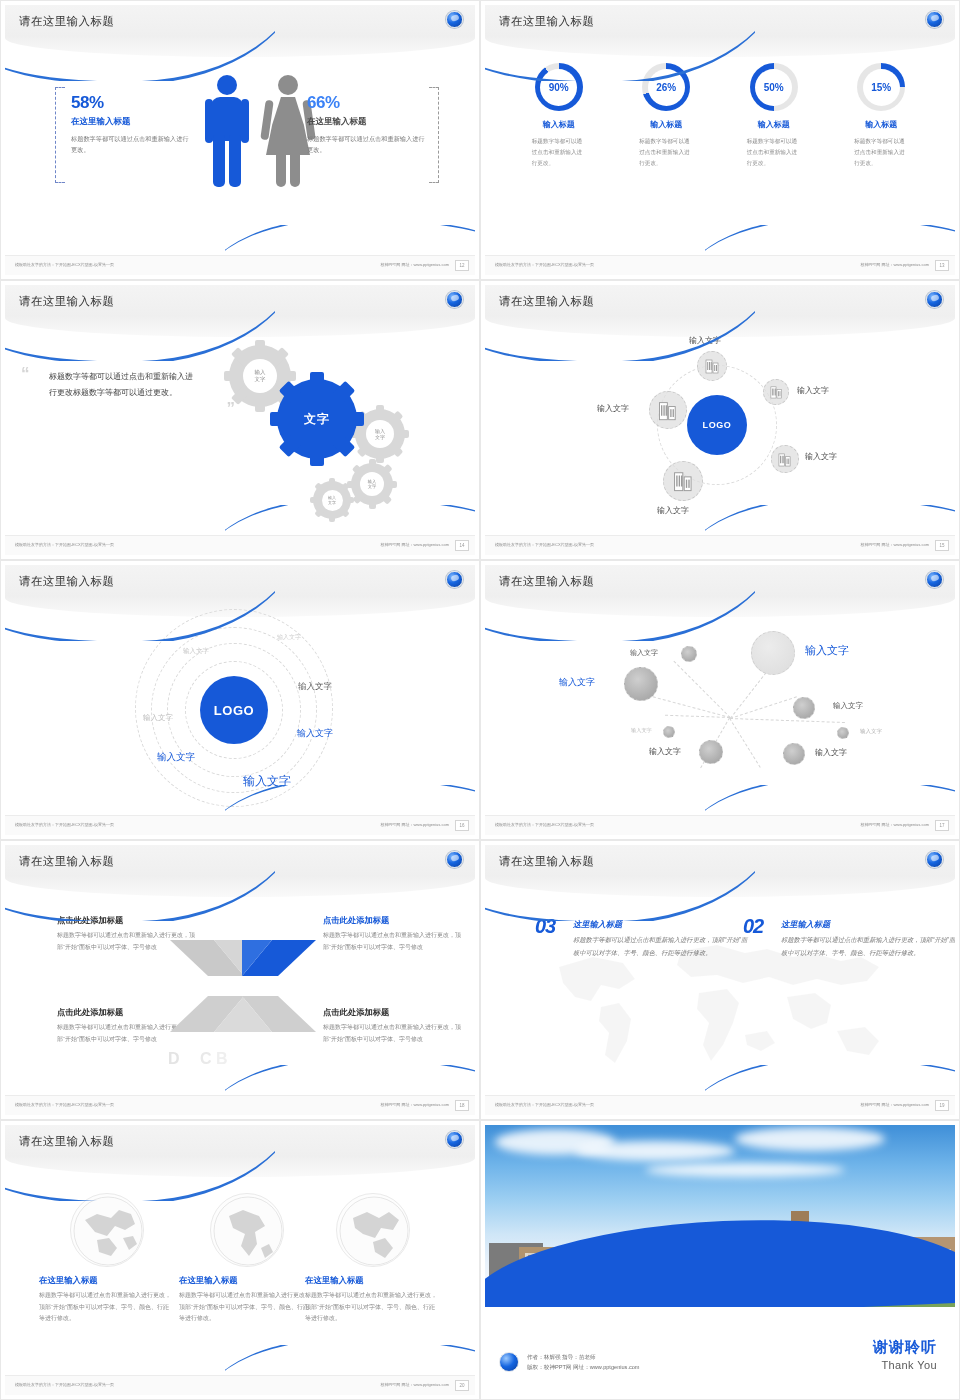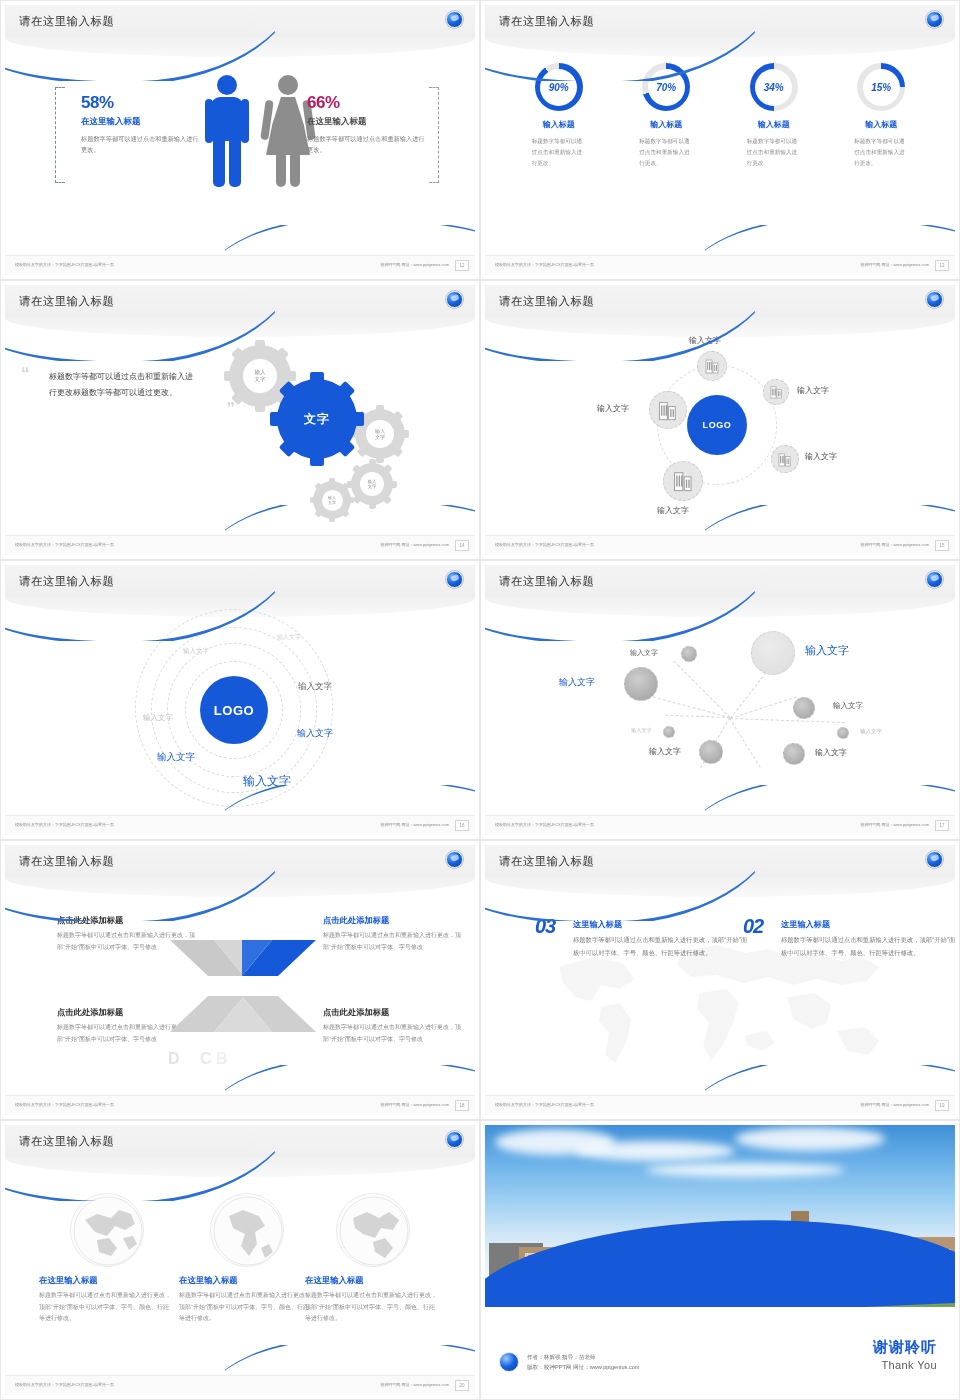--- a/index.html
+++ b/index.html
@@ -34,24 +34,24 @@
       border-radius:50% 50% 0 0/100% 40% 0 0; transform:rotate(1deg); }
 
   .body { position:absolute; left:0; top:48px; width:470px; height:200px; }
 
   
   .s1-wrap { position:absolute; left:40px; top:18px; width:400px; height:150px; }
   .brk { position:absolute; top:16px; width:10px; height:96px; border:1px dashed #6f86c8; border-left:none; }
   .brk.l { left:10px; border:1px dashed #6f86c8; border-right:none; }
   .brk.r { right:6px; border:1px dashed #9a9a9a; border-left:none; }
   .s1col { position:absolute; top:22px; width:120px; }
-  .s1col.left { left:36px; text-align:left; }
+  .s1col.left { left:26px; text-align:left; }
   .s1col.right { right:18px; text-align:left; }
   .pct { font-size:17px; font-weight:bold; letter-spacing:-.5px; }
-  .pct.b { color:#1659d8; } .pct.g { color:#be185d; }
+  .pct.b { color:#1659d8; } .pct.g { color:#3b82f6; }
   .s1h { font-size:8.5px; font-weight:bold; margin-top:3px; }
   .s1h.b { color:#1659d8; } .s1h.g { color:#4a4a4a; }
   .s1p { font-size:6.2px; color:#777; line-height:1.85; margin-top:5px; }
   .fig { position:absolute; top:4px; }
   .male { left:160px; width:44px; height:112px; }
   .male .head { position:absolute; left:12px; top:0; width:20px; height:20px; border-radius:50%; background:#1659d8; }
   .male .body2 { position:absolute; left:6px; top:22px; width:32px; height:44px; background:#1659d8; border-radius:9px 9px 3px 3px; }
   .male .arm { position:absolute; top:24px; width:8px; height:44px; background:#1659d8; border-radius:5px; }
   .male .arm.l { left:0; } .male .arm.r { right:0; }
   .male .leg { position:absolute; top:60px; width:12px; height:52px; background:#1659d8; border-radius:3px 3px 5px 5px; }
@@ -64,21 +64,21 @@
   .female .arm.l { left:0; transform:rotate(8deg);} .female .arm.r { right:0; transform:rotate(-8deg);}
   .female .leg { position:absolute; top:78px; width:10px; height:34px; background:#8d8d8d; border-radius:2px 2px 5px 5px; }
   .female .leg.l { left:13px; } .female .leg.r { right:13px; }
 
   
   .donuts { position:absolute; left:20px; top:10px; width:430px; display:flex; justify-content:space-around; }
   .dn { width:96px; text-align:center; }
   .ring { width:48px; height:48px; border-radius:50%; margin:0 auto; position:relative; }
   .ring:after { content:""; position:absolute; left:5.5px; top:5.5px; width:37px; height:37px; border-radius:50%; background:#fff; }
   .ring span { position:absolute; inset:0; display:flex; align-items:center; justify-content:center;
-      font-size:10px; font-weight:bold; color:#1659d8; z-index:2;font-style:italic; }
+      font-size:10px; font-weight:bold; color:#1659d8; z-index:2; }
   .dn h4 { font-size:8px; font-weight:bold; color:#1659d8; margin-top:8px; }
   .dn p { font-size:5.6px; color:#8a8a8a; line-height:1.95; margin:6px auto 0; width:54px; text-align:left; }
 
   
   .quote { position:absolute; left:44px; top:36px; width:150px; }
   .qm { position:absolute; font-size:17px; color:#d6d6d6; font-weight:bold; line-height:1; }
   .qm.a { left:-28px; top:-4px; } .qm.b { right:-36px; bottom:-16px; }
   .quote p { font-size:8px; color:#3c3c3c; line-height:2.0; }
   .gear { position:absolute; border-radius:50%; display:flex; align-items:center; justify-content:center; }
   .gear .tooth { position:absolute; background:inherit; }
@@ -109,21 +109,21 @@
 
   
   .q { position:absolute; width:140px; }
   .q h4 { font-size:8.3px; font-weight:bold; margin-bottom:4px; }
   .q p { font-size:6px; color:#888; line-height:1.95; }
   .arrowbox { position:absolute; left:163px; top:35px; width:150px; height:118px; }
 
   
   .map { position:absolute; left:46px; top:34px; width:380px; height:160px; opacity:.5; }
   .num { position:absolute; font-size:20px; font-style:italic; font-weight:bold; color:#1659d8; letter-spacing:-1px; }
-  .n-blk { position:absolute; width:180px; }
+  .n-blk { position:absolute; width:180px;font-style:italic; }
   .n-blk h4 { font-size:8.2px; font-weight:bold; color:#1659d8; margin-bottom:4px; }
   .n-blk p { font-size:6.3px; color:#777; line-height:2.0; }
 
   
   .g9 { position:absolute; width:135px; }
   .globe { width:74px; height:74px; border-radius:50%; border:1px solid #eaeaea; margin:0 auto; position:relative; overflow:hidden; background:#fdfdfd; }
   .g9 h4 { font-size:8.4px; font-weight:bold; color:#1659d8; margin-top:8px; }
   .g9 p { font-size:6px; color:#8a8a8a; line-height:1.95; margin-top:4px; }
 
   
@@ -214,28 +214,28 @@
       <div class="donuts">
         <div class="dn">
           <div class="ring" style="background:conic-gradient(#1659d8 0 90%, #e6e6e6 90% 100%)">
             <span>90%</span>
           </div>
           <h4>输入标题</h4>
           <p>标题数字等都可以通过点击和重新输入进行更改。</p>
         </div>
         <div class="dn">
           <div class="ring" style="background:conic-gradient(#1659d8 0 70%, #e6e6e6 70% 100%)">
-            <span>70%</span>
+            <span>26%</span>
           </div>
           <h4>输入标题</h4>
           <p>标题数字等都可以通过点击和重新输入进行更改。</p>
         </div>
         <div class="dn">
           <div class="ring" style="background:conic-gradient(#e6e6e6 0 50%, #1659d8 50% 100%)">
-            <span>34%</span>
+            <span>50%</span>
           </div>
           <h4>输入标题</h4>
           <p>标题数字等都可以通过点击和重新输入进行更改。</p>
         </div>
         <div class="dn">
           <div class="ring" style="background:conic-gradient(#1659d8 0 25%, #e6e6e6 25% 100%)">
             <span>15%</span>
           </div>
           <h4>输入标题</h4>
           <p>标题数字等都可以通过点击和重新输入进行更改。</p>

